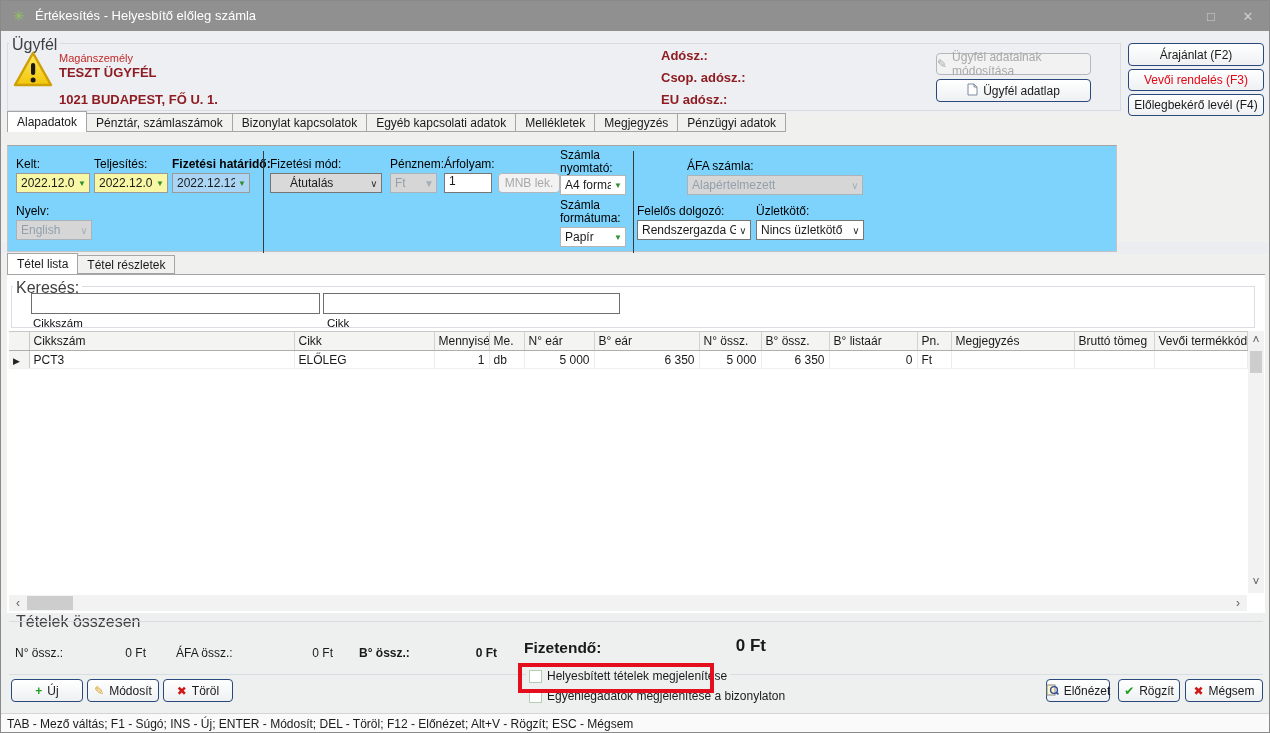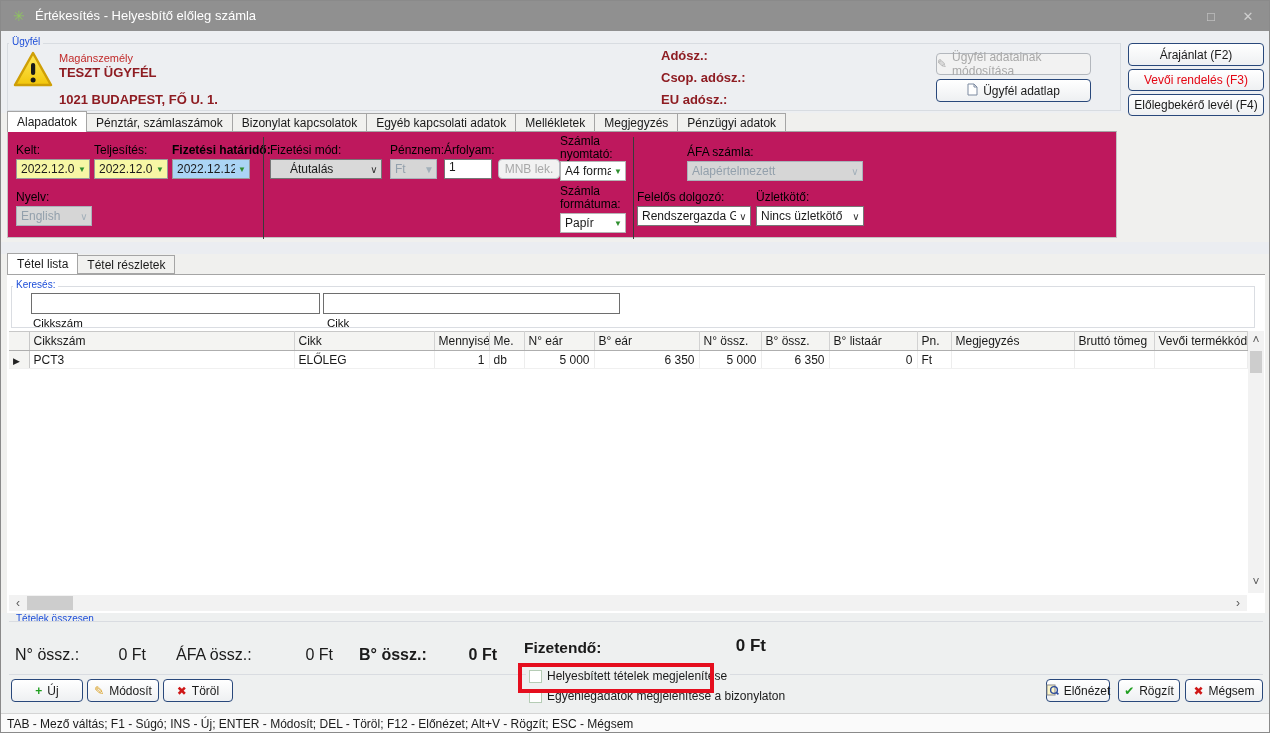--- a/index.html
+++ b/index.html
@@ -9,37 +9,37 @@
 
   
   #titlebar{left:0;top:0;width:1270px;height:30px;background:#909090;}
   #titlebar .ticon{left:12px;top:7px;color:#8fc460;font-size:14px;}
   #titlebar .ttext{left:34px;top:7px;color:#ffffff;font-size:13px;}
   .wbtn{top:7px;width:22px;height:17px;color:#cfcfcf;font-size:13px;text-align:center;line-height:17px;cursor:default;}
 
   
   #header{left:0;top:30px;width:1270px;height:82px;background:#edeff2;}
   .gbox{border:1px solid #d8dce1;}
-  .glegend{position:absolute;background:#edeff2;padding:0 3px;font-size:10px;color:#1d4ed8;}
+  .glegend{position:absolute;background:#edeff2;padding:0 3px;font-size:16px;color:#404040;}
   .maroon{color:#8e1c22;}
   .custname{font-weight:bold;font-size:13px;}
   .taxlbl{font-weight:bold;font-size:13px;}
 
   .btn{display:flex;align-items:center;justify-content:center;gap:5px;border:1px solid #29487b;border-radius:4px;background:linear-gradient(#ffffff,#eef0f2);font-size:12px;color:#1a1a1a;box-sizing:border-box;cursor:default;}
   .btn.red{color:#e40613;}
   .btn.disabled{border-color:#b3b7bd;color:#a8a8a8;background:#f2f2f2;}
 
   
   .tabs{display:flex;align-items:flex-end;height:21px;}
   .tab{height:19px;line-height:18px;padding:0 9px;background:#f1f1ef;border:1px solid #a5a5a5;border-left:none;box-sizing:border-box;white-space:nowrap;}
   .tab:first-child{border-left:1px solid #a5a5a5;}
   .tab.active{background:#ffffff;height:21px;line-height:20px;border-bottom:none;position:relative;z-index:3;}
 
   
-  #formpanel{left:6px;top:130px;width:1110px;height:107px;background:#be185d;border:1px solid #c3c3c3;border-top:1px solid #a5a5a5;box-sizing:border-box;z-index:1;}
+  #formpanel{left:6px;top:144px;width:1110px;height:107px;background:#7dd3fc;border:1px solid #c3c3c3;border-top:1px solid #a5a5a5;box-sizing:border-box;z-index:1;}
   .flabel{position:absolute;font-size:12px;color:#000;white-space:nowrap;}
   .vsep{position:absolute;width:1px;background:#3a3a3a;}
 
   .combo{position:absolute;height:20px;box-sizing:border-box;border:1px solid #9a9a9a;display:flex;align-items:center;background:#fff;}
   .combo .cval{flex:1;padding:0 4px;white-space:nowrap;overflow:hidden;}
   .combo .carr{width:14px;text-align:center;font-size:8px;color:#2f8f2f;}
   .combo.yellow{background:#f7f7a5;}
   .combo.blue{background:#abd5f5;}
   .combo.gray{background:#d9d9d9;border-color:#777;}
   .combo.gray .carr{color:#333;font-size:10px;}
@@ -68,21 +68,21 @@
   td.sel .mark{font-size:9px;color:#222;}
 
   
   .sb{background:#f2f2f2;}
   .sbarr{position:absolute;color:#5a5a5a;text-align:center;}
   .sbthumb{position:absolute;background:#cdcdcd;}
 
   
   #totline{left:8px;top:620px;width:1254px;height:0;border-top:1px solid #d9dce1;}
   #botline{left:8px;top:673px;width:1254px;height:0;border-top:1px solid #d9dce1;}
-  .tot{position:absolute;font-size:16px;}
+  .tot{position:absolute;font-size:12px;}
   .tot.val{text-align:right;}
   .tot.b{font-weight:bold;}
   #payLbl{font-size:15.5px;font-weight:bold;}
   #payVal{font-size:17px;font-weight:bold;text-align:right;}
 
   
   .cbrow{position:absolute;display:flex;align-items:center;gap:5px;background:#eef0f0;padding:1px 3px;}
   .cbox{width:13px;height:13px;background:#fff;border:1px solid #b5ccb5;box-sizing:border-box;}
   #redrect{left:517px;top:662px;width:196px;height:30px;border:4px solid #e50e1e;box-sizing:border-box;z-index:9;}
 

